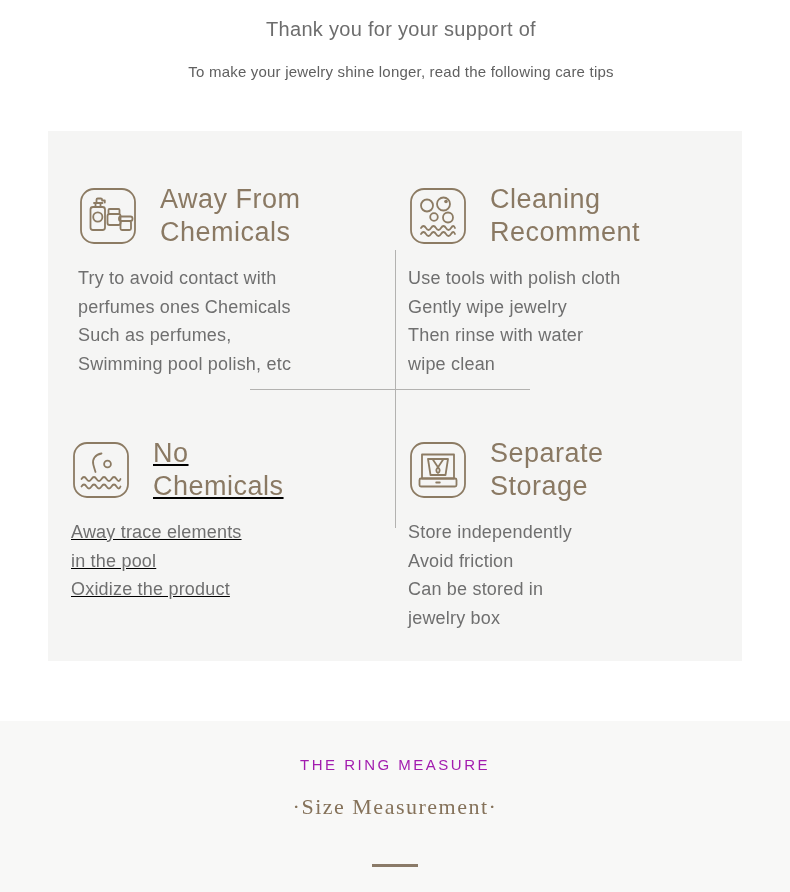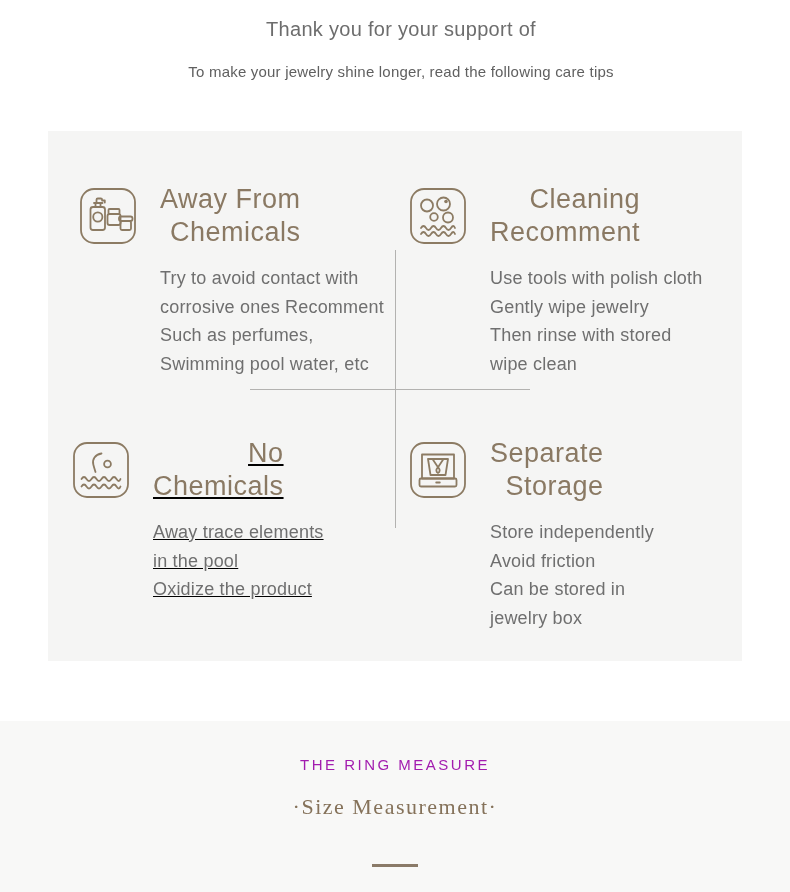--- a/index.html
+++ b/index.html
@@ -17,22 +17,22 @@
   
   .card{position:relative;margin:47px 48px 0;height:530px;background:#f5f5f4;}
   .tip{position:absolute;width:335px;}
   .tip-q1{left:30px;top:55px;}
   .tip-q2{left:360px;top:55px;}
   .tip-q3{left:23px;top:309px;text-decoration:underline;}
   .tip-q4{left:360px;top:309px;}
   .tip-head{display:flex;align-items:flex-start;}
   .tip-icon{width:60px;height:60px;flex:none;}
   .tip-icon svg{display:block;width:60px;height:60px;}
-  .tip-title{margin-left:22px;font-size:27px;line-height:33px;color:#8a7963;letter-spacing:0.5px;margin-top:-3px;text-align:right;}
-  .tip-body{margin-left:82px;margin-top:15px;font-size:18px;line-height:28.5px;color:#6f6f6f;letter-spacing:0.2px;}
+  .tip-title{margin-left:22px;font-size:27px;line-height:33px;color:#8a7963;letter-spacing:0.5px;margin-top:-3px;}
+  .tip-body{margin-top:15px;font-size:18px;line-height:28.5px;color:#6f6f6f;letter-spacing:0.2px;}
   .v-divider{position:absolute;left:347px;top:119px;width:1px;height:278px;background:#b3b2b0;}
   .h-divider{position:absolute;left:202px;top:258px;width:280px;height:1px;background:#b3b2b0;}
   
   .measure{margin-top:60px;height:171px;background:#f8f8f7;text-align:center;padding-top:35px;box-sizing:border-box;}
   .measure-eyebrow{font-size:15px;line-height:18px;letter-spacing:2.5px;color:#a21caf;}
   .measure-title{margin-top:16px;font-family:"Liberation Serif","DejaVu Serif",serif;font-size:22px;line-height:34px;color:#85725a;letter-spacing:1.5px;}
   .measure-rule{width:46px;height:3px;margin:40px auto 0;background:#8a7a68;}
   .stroke{fill:none;stroke:#8c7b63;stroke-width:1.8;stroke-linecap:round;stroke-linejoin:round;}
   .dot{fill:#8c7b63;stroke:none;}
 </style>
@@ -64,23 +64,23 @@
           <rect class="stroke" x="42.5" y="35" width="10.5" height="9" rx="1.5"></rect>
         </svg>
       </span>
       <div class="tip-title">
         <div>Away From</div>
         <div>Chemicals</div>
       </div>
     </div>
     <div class="tip-body">
       <div>Try to avoid contact with</div>
-      <div>corrosive ones Recomment</div>
+      <div>perfumes ones Chemicals</div>
       <div>Such as perfumes,</div>
-      <div>Swimming pool water, etc</div>
+      <div>Swimming pool polish, etc</div>
     </div>
   </div>
 
   <div class="tip tip-q2">
     <div class="tip-head">
       <span class="tip-icon">
         <svg viewBox="0 0 60 60">
           <rect class="stroke" x="3" y="3" width="54" height="54" rx="13"></rect>
           <circle class="stroke" cx="19" cy="19.5" r="6"></circle>
           <circle class="stroke" cx="35.5" cy="18" r="6.5"></circle>
@@ -92,21 +92,21 @@
         </svg>
       </span>
       <div class="tip-title">
         <div>Cleaning</div>
         <div>Recomment</div>
       </div>
     </div>
     <div class="tip-body">
       <div>Use tools with polish cloth</div>
       <div>Gently wipe jewelry</div>
-      <div>Then rinse with stored</div>
+      <div>Then rinse with water</div>
       <div>wipe clean</div>
     </div>
   </div>
 
   <div class="tip tip-q3">
     <div class="tip-head">
       <span class="tip-icon">
         <svg viewBox="0 0 60 60">
           <rect class="stroke" x="3" y="3" width="54" height="54" rx="13"></rect>
           <path class="stroke" d="M30.5 13.5 C 24 14.5, 21 19.5, 22.3 24.5 C 23 27.5, 24 30, 24.5 32"></path>

